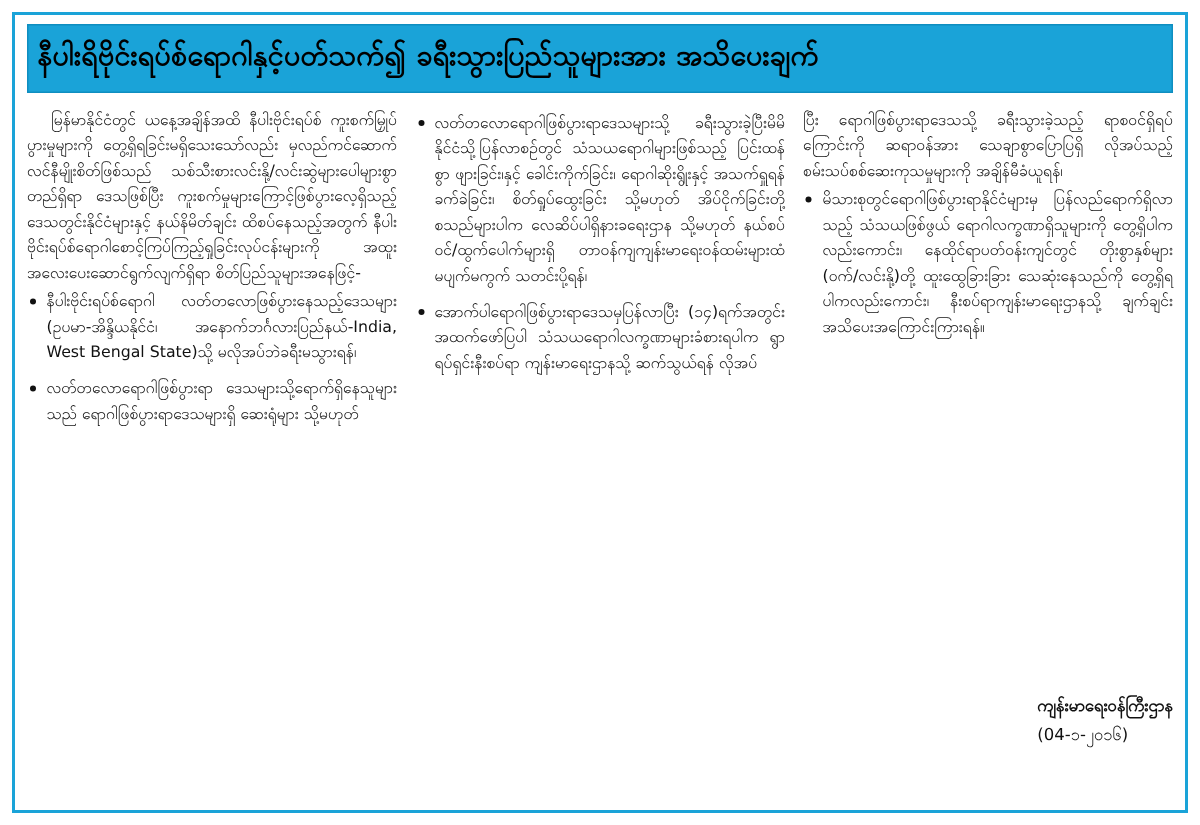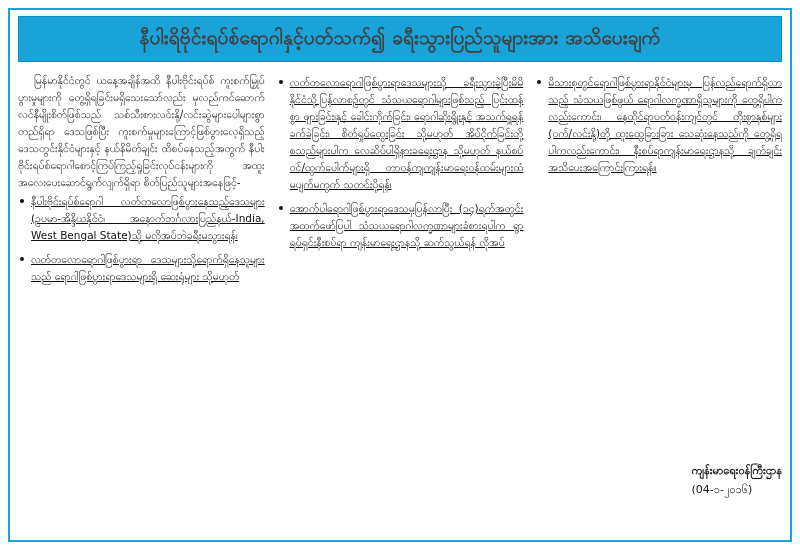--- a/index.html
+++ b/index.html
@@ -26,22 +26,21 @@
     width: 100%;
     height: 100%;
     box-sizing: border-box;
     border: 2px solid #1aa3d8;
     background: #ffffff;
     padding: 6px 8px 8px 8px;
   }
   .title-bar {
     background: #1aa3d8;
     border: 1px solid #0f8ec0;
-    color: #404040;
-    text-align: center;
+    color: #000000;
     padding: 9px 6px 11px 6px;
     font-size: 19px;
     font-weight: bold;
     line-height: 1.25;
     letter-spacing: 0.2px;
   }
   .columns {
     display: flex;
     gap: 12px;
     margin-top: 10px;
@@ -58,21 +57,20 @@
   .col p {
     margin: 0 0 1px 0;
   }
   .indent {
     text-indent: 16px;
   }
   ul.bullets {
     list-style: none;
     margin: 2px 0 0 0;
     padding: 0;
-    text-decoration: underline;
   }
   ul.bullets > li {
     position: relative;
     padding-left: 13px;
     margin-bottom: 7px;
     text-align: justify;
   }
   ul.bullets > li::before {
     content: "";
     position: absolute;
@@ -114,20 +112,21 @@
       </div>
 
       <div class="col">
         <ul class="bullets">
           <li>လတ်တလောရောဂါဖြစ်ပွားရာဒေသများသို့ ခရီးသွားခဲ့ပြီးမိမိနိုင်ငံသို့ပြန်လာစဉ်တွင် သံသယရောဂါများဖြစ်သည့် ပြင်းထန်စွာ ဖျားခြင်း၊နှင့် ခေါင်းကိုက်ခြင်း၊ ရောဂါဆိုးရွိုးနှင့် အသက်ရှူရန်ခက်ခဲခြင်း၊ စိတ်ရှုပ်ထွေးခြင်း သို့မဟုတ် အိပ်ငိုက်ခြင်းတို့စသည်များပါက လေဆိပ်ပါရှိနားခရေးဌာန သို့မဟုတ် နယ်စပ်ဝင်/ထွက်ပေါက်များရှိ တာဝန်ကျကျန်းမာရေးဝန်ထမ်းများထံ မပျက်မကွက် သတင်းပို့ရန်၊</li>
           <li>အောက်ပါရောဂါဖြစ်ပွားရာဒေသမှပြန်လာပြီး (၁၄)ရက်အတွင်း အထက်ဖော်ပြပါ သံသယရောဂါလက္ခဏာများခံစားရပါက ရွာရပ်ရှင်းနီးစပ်ရာ ကျန်းမာရေးဌာနသို့ ဆက်သွယ်ရန် လိုအပ်</li>
         </ul>
       </div>
 
       <div class="col">
+        <p>ပြီး ရောဂါဖြစ်ပွားရာဒေသသို့ ခရီးသွားခဲ့သည့် ရာစဝင်ရှိရပ်ကြောင်းကို ဆရာဝန်အား သေချာစွာပြောပြရှိ လိုအပ်သည့် စမ်းသပ်စစ်ဆေးကုသမှုများကို အချိန်မီခံယူရန်၊</p>
         <ul class="bullets">
           <li>မိသားစုတွင်ရောဂါဖြစ်ပွားရာနိုင်ငံများမှ ပြန်လည်ရောက်ရှိလာသည့် သံသယဖြစ်ဖွယ် ရောဂါလက္ခဏာရှိသူများကို တွေ့ရှိပါကလည်းကောင်း၊ နေထိုင်ရာပတ်ဝန်းကျင်တွင် တိုးစွာနှစ်များ (ဝက်/လင်းနို့)တို့ ထူးထွေခြားခြား သေဆုံးနေသည်ကို တွေ့ရှိရပါကလည်းကောင်း၊ နီးစပ်ရာကျန်းမာရေးဌာနသို့ ချက်ချင်းအသိပေးအကြောင်းကြားရန်။</li>
         </ul>
         <div class="signature">
           <div>ကျန်းမာရေးဝန်ကြီးဌာန</div>
           <div class="sig-line2">(04-၁-၂၀၁၆)</div>
         </div>
       </div>
 
     </div>

